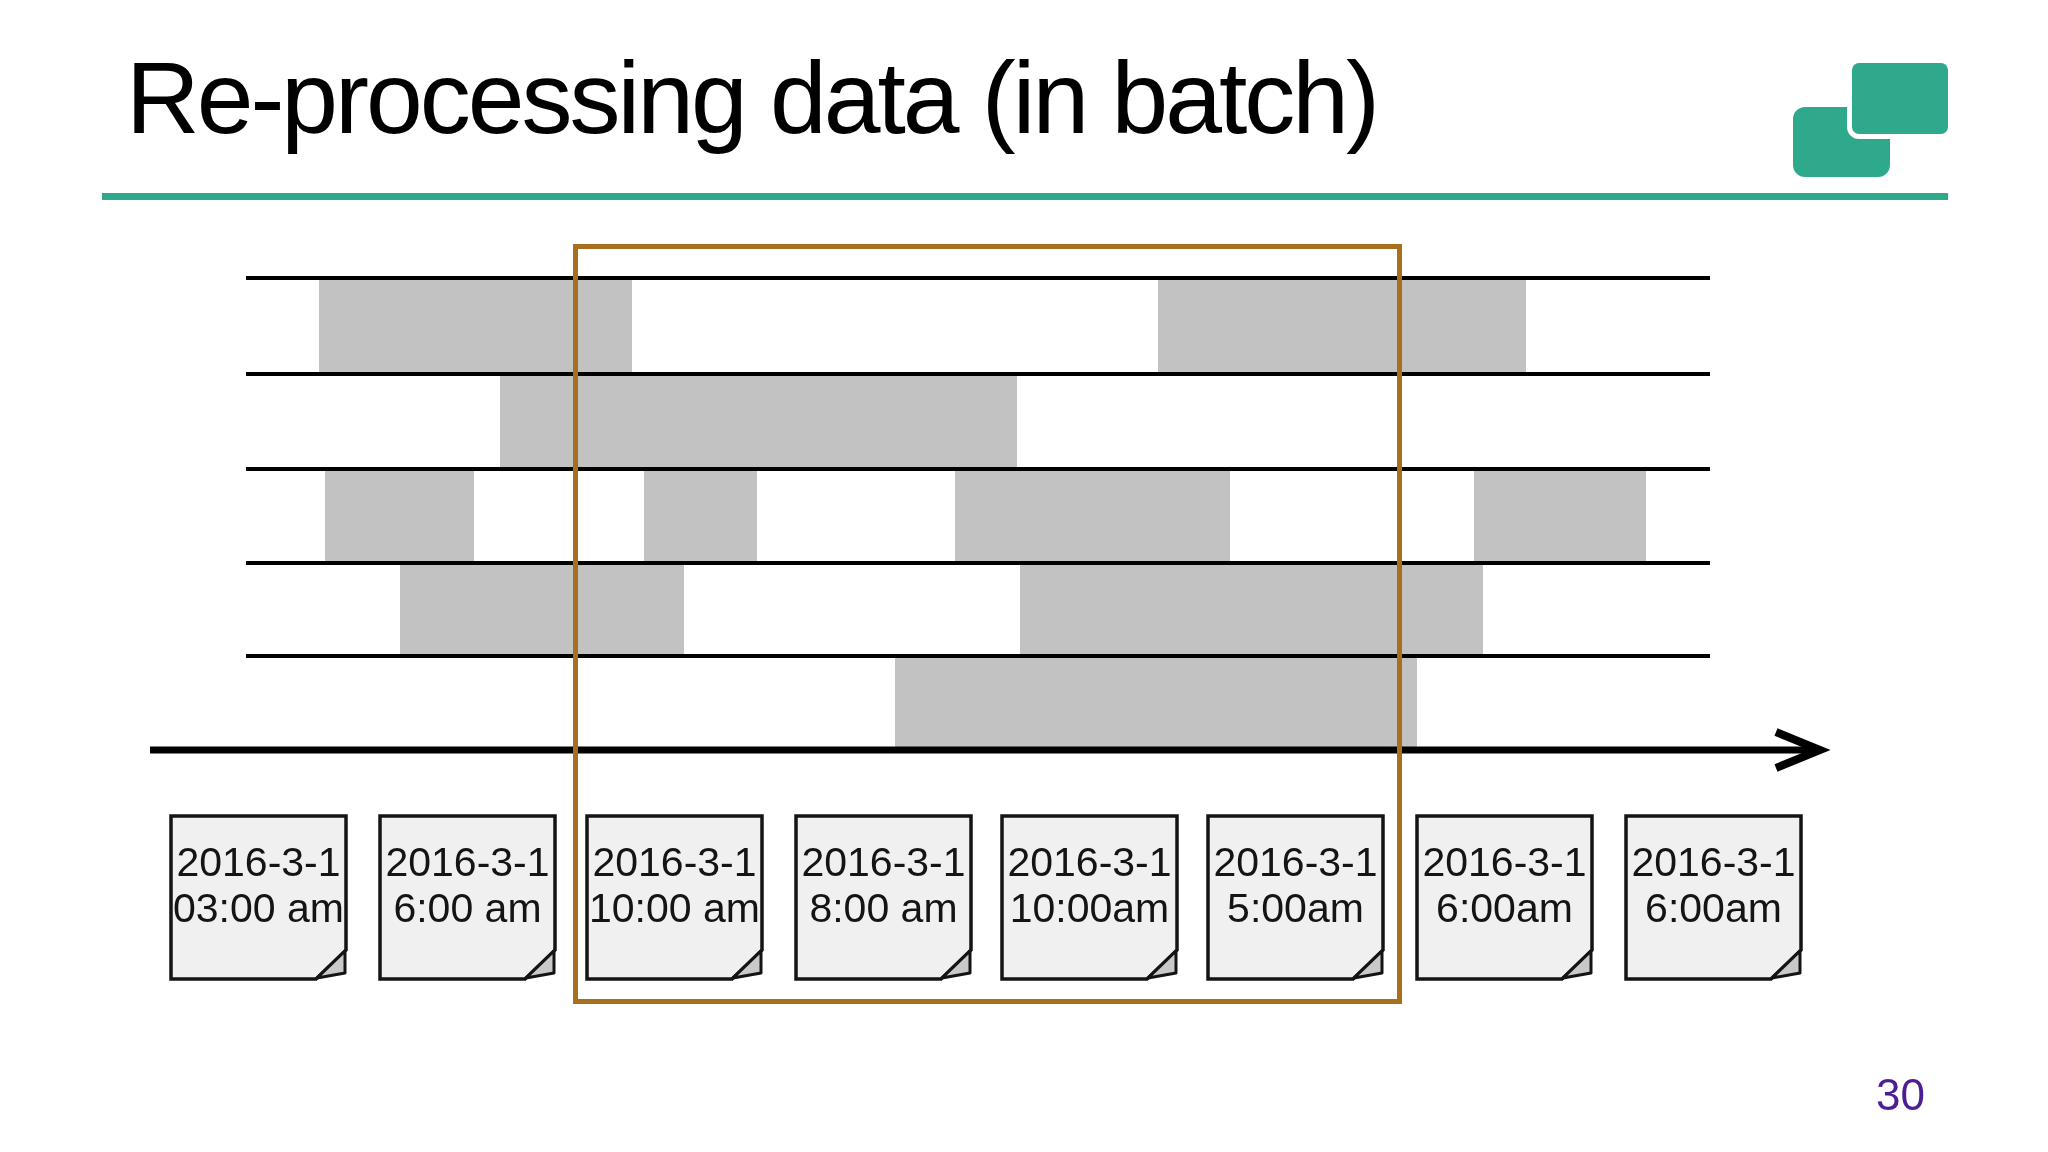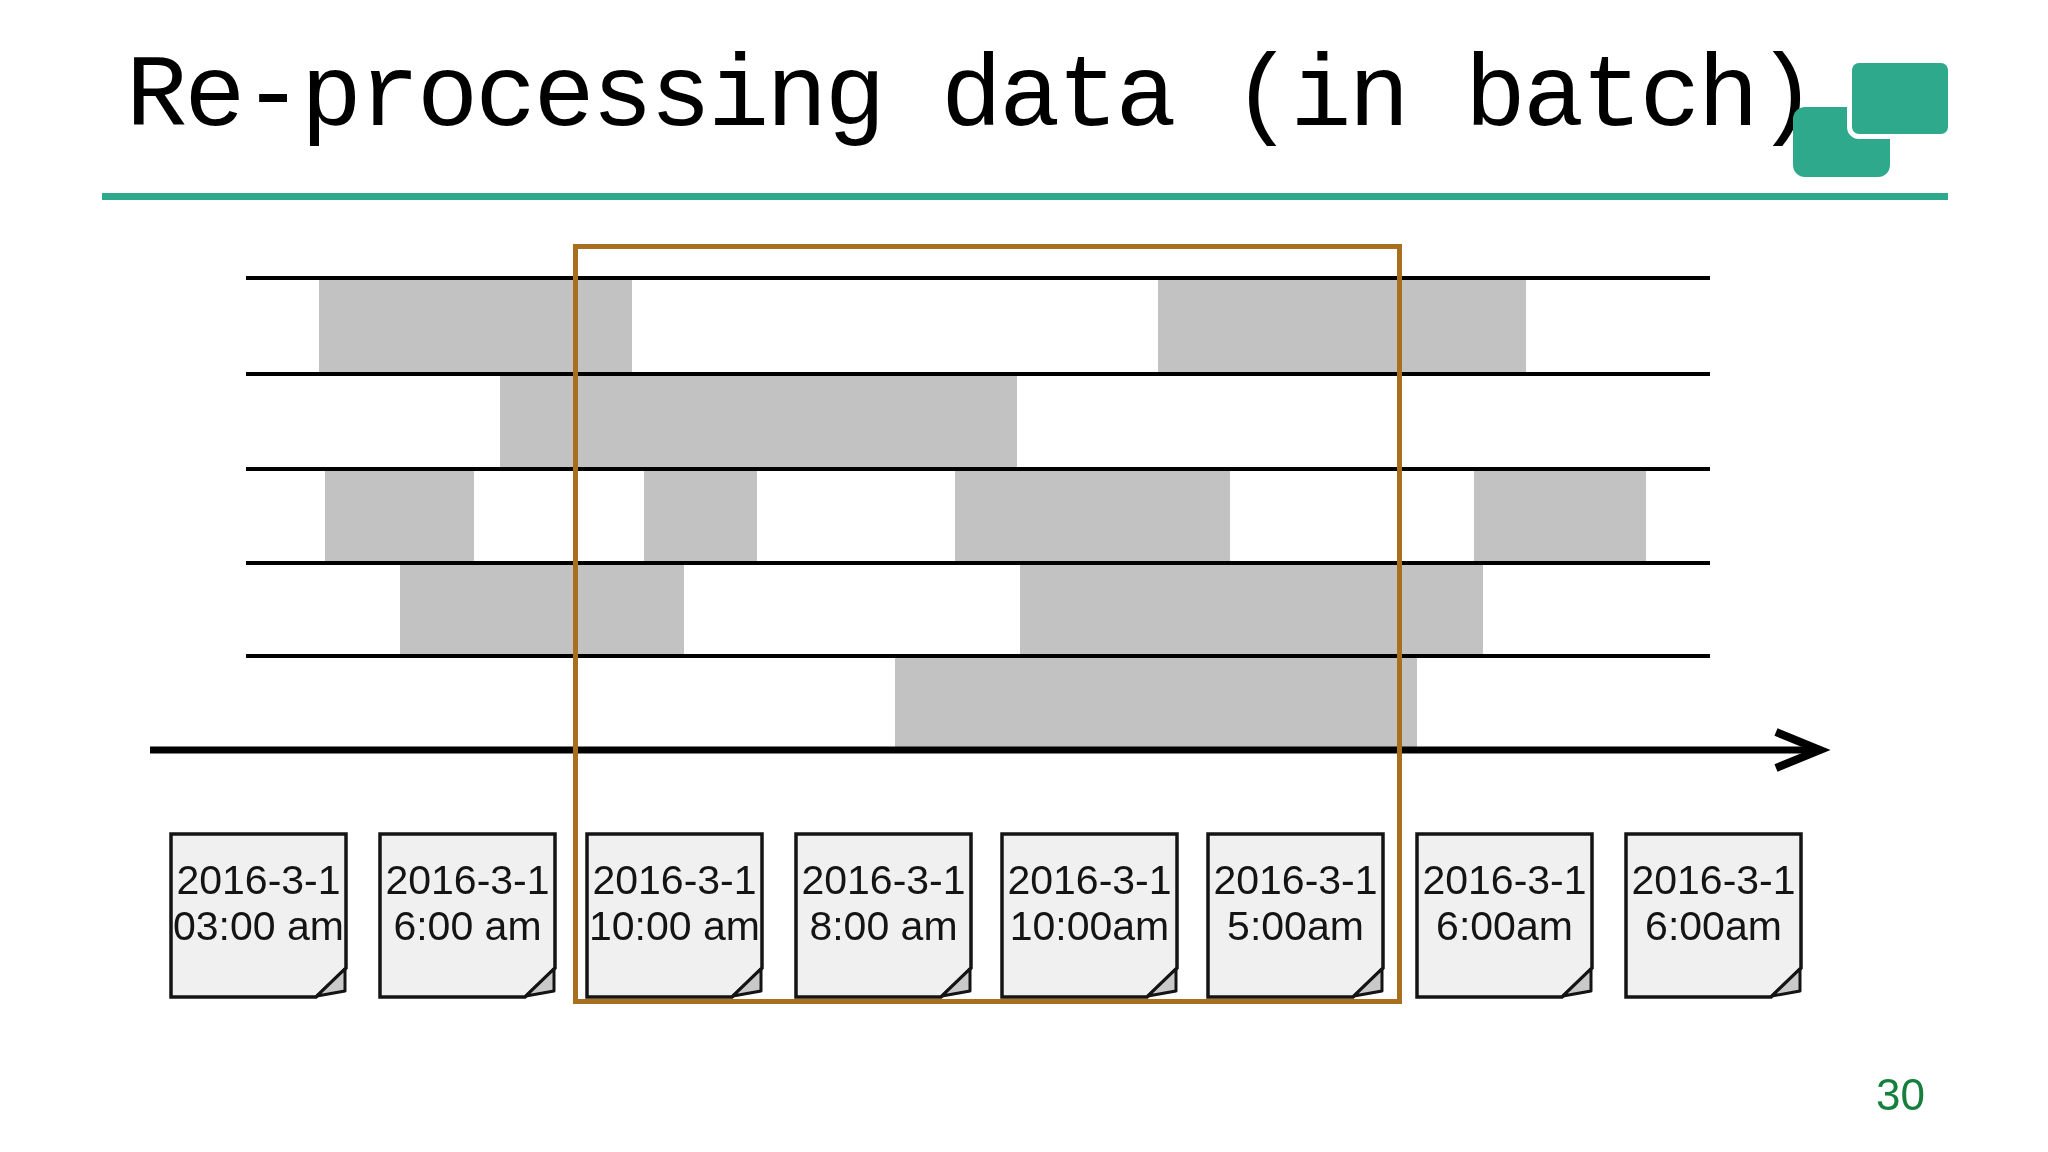--- a/index.html
+++ b/index.html
@@ -9,21 +9,20 @@
     background:#fff;
     overflow:hidden;
     font-family:"Liberation Sans", sans-serif;
   }
   
   .title{
     position:absolute;left:126px;top:40px;
     font-size:102px;letter-spacing:-3px;
     color:#000;white-space:nowrap;
     font-weight:400;
-    font-family:Liberation Mono, monospace;
   }
   .title-underline{
     position:absolute;left:102px;top:193px;
     width:1846px;height:7px;
     background:var(--teal);
   }
   .logo{position:absolute;left:1780px;top:50px;width:180px;height:140px;}
   .logo .sq{position:absolute;background:var(--teal);border-radius:12px;}
   .logo .sq.back{left:13px;top:57px;width:97px;height:70px;}
   .logo .sq.front{left:67px;top:8px;width:96px;height:71px;border:5px solid #fff;}
@@ -32,31 +31,31 @@
   .bar{position:absolute;background:var(--bar);z-index:1;}
   .row-line{position:absolute;height:4px;background:#000;z-index:2;}
   .axis-svg{position:absolute;z-index:2;}
   .highlight{
     position:absolute;z-index:3;
     border:5px solid var(--brown);
     background:transparent;
   }
   
   .notes{position:absolute;left:0;top:0;width:2048px;height:1152px;z-index:4;}
-  .note{position:absolute;top:832px;width:179px;height:168px;text-decoration:underline;}
+  .note{position:absolute;top:814px;width:179px;height:168px;text-decoration:underline;}
   .note svg{position:absolute;left:0;top:0;}
   .note .txt{
     position:absolute;left:0;top:26px;width:179px;
     text-align:center;color:#141414;
     font-size:41px;line-height:1.12;
   }
   
   .page-number{
     position:absolute;left:1876px;top:1070px;
-    font-size:44px;color:#15803d;
+    font-size:44px;color:#4c1d95;
   }
 </style>
 </head>
 <body>
 
 <div class="slide">
 
   <div class="title">Re-processing data (in batch)</div>
   <div class="title-underline"></div>
 

